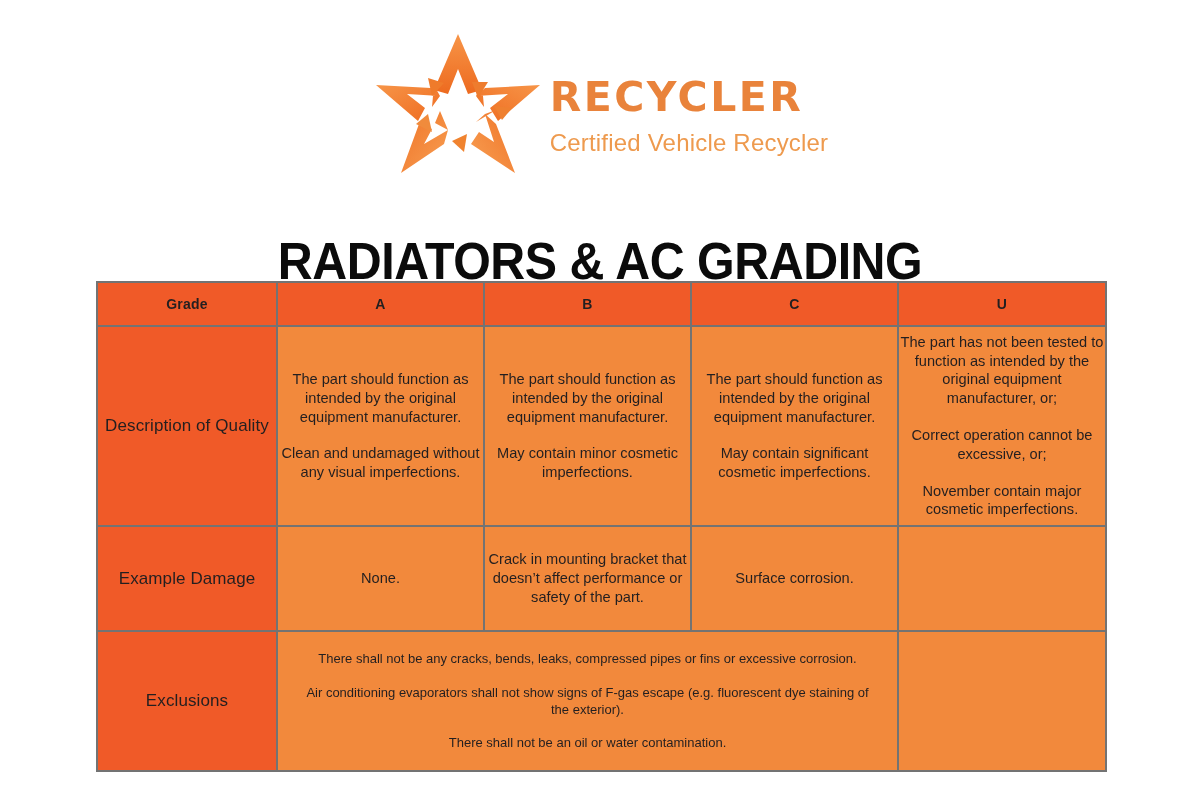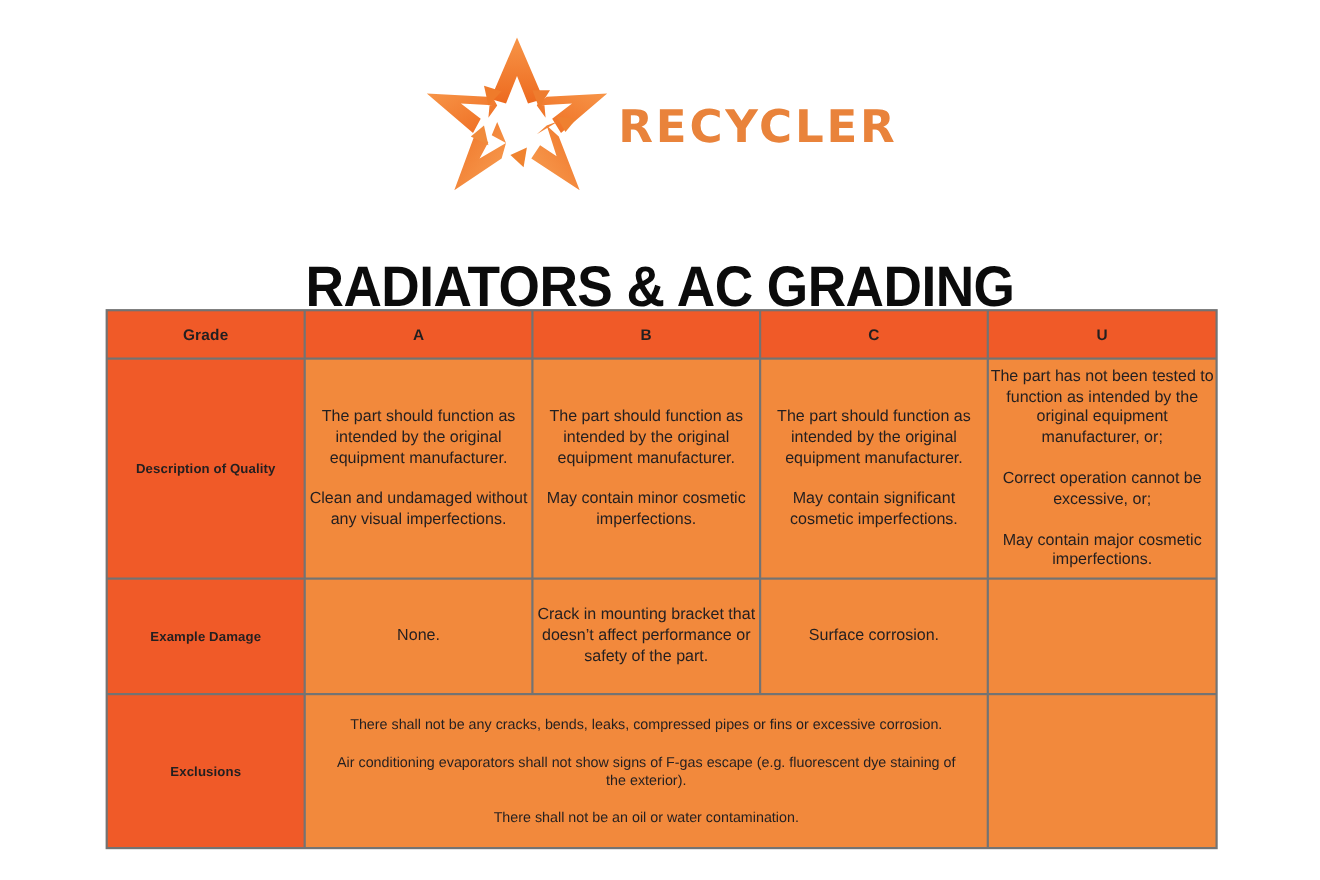--- a/index.html
+++ b/index.html
@@ -112,22 +112,22 @@
     text-align: center;
     font-weight: bold;
     font-size: 14px;
     letter-spacing: 0.2px;
   }
 
   
   .rowlabel {
     background: #F05A28;
     text-align: center;
-    font-weight: bold;
-    font-size: 12px;
+    font-weight: normal;
+    font-size: 17px;
     letter-spacing: 0.1px;
   }
 
   
   .cell {
     background: #F2893C;
     text-align: center;
     font-size: 14.6px;
     line-height: 1.28;
     padding: 10px 12px;
@@ -198,20 +198,21 @@
                  M68 68 L62 57 L60 79 Z" fill="url(#g1)"></path>
 
         <path d="M100 54 L116 54 L106 70 Z" fill="#EE7C2E"></path>
         <path d="M130 92 L122 78 L140 80 Z" fill="#EF8030"></path>
         <path d="M80 113 L95 106 L92 124 Z" fill="#F0832F"></path>
         <path d="M44 96 L56 86 L60 104 Z" fill="#F08B3C"></path>
         <path d="M72 55 L60 68 L56 50 Z" fill="#EF7B2B"></path>
       </svg>
       <div class="logo-text">
         <div class="logo-wordmark">RECYCLER</div>
+        <div class="logo-tagline">Certified Vehicle Recycler</div>
       </div>
     </div>
   </div>
 
   <h1 class="page-title">RADIATORS &amp; AC GRADING</h1>
 
   <table class="grading-table">
     <colgroup>
       <col class="col-label">
         <col class="col-a">
@@ -239,21 +240,21 @@
             <p>The part should function as intended by the original equipment manufacturer.</p>
             <p>May contain minor cosmetic imperfections.</p>
           </td>
         <td class="cell">
             <p>The part should function as intended by the original equipment manufacturer.</p>
             <p>May contain significant cosmetic imperfections.</p>
           </td>
         <td class="cell">
             <p>The part has not been tested to function as intended by the original equipment manufacturer, or;</p>
             <p>Correct operation cannot be excessive, or;</p>
-            <p>May contain major cosmetic imperfections.</p>
+            <p>November contain major cosmetic imperfections.</p>
           </td>
       </tr>
 
       <tr class="r-dmg">
         <td class="rowlabel">Example Damage</td>
         <td class="cell">
             <p>None.</p>
           </td>
         <td class="cell">
             <p>Crack in mounting bracket that doesn’t affect performance or safety of the part.</p>

